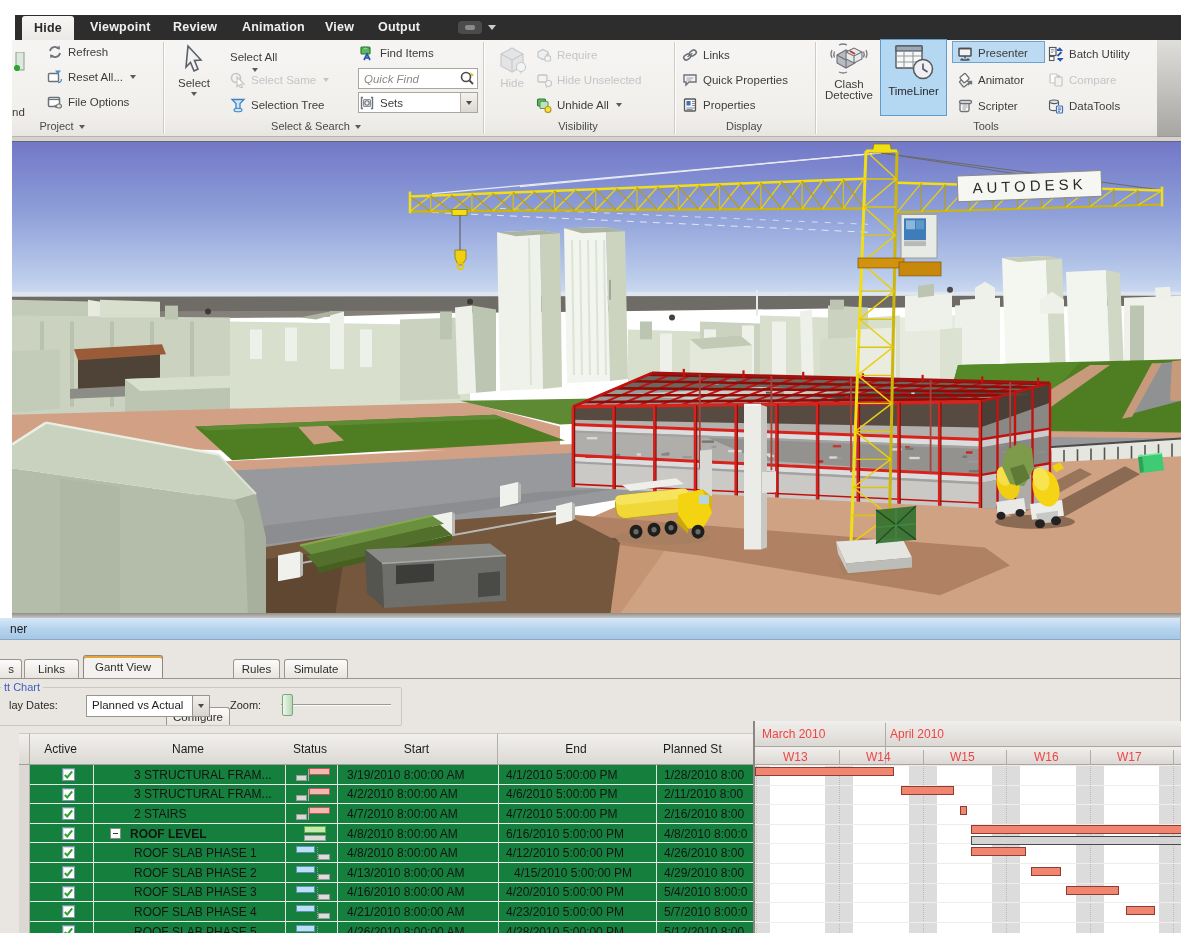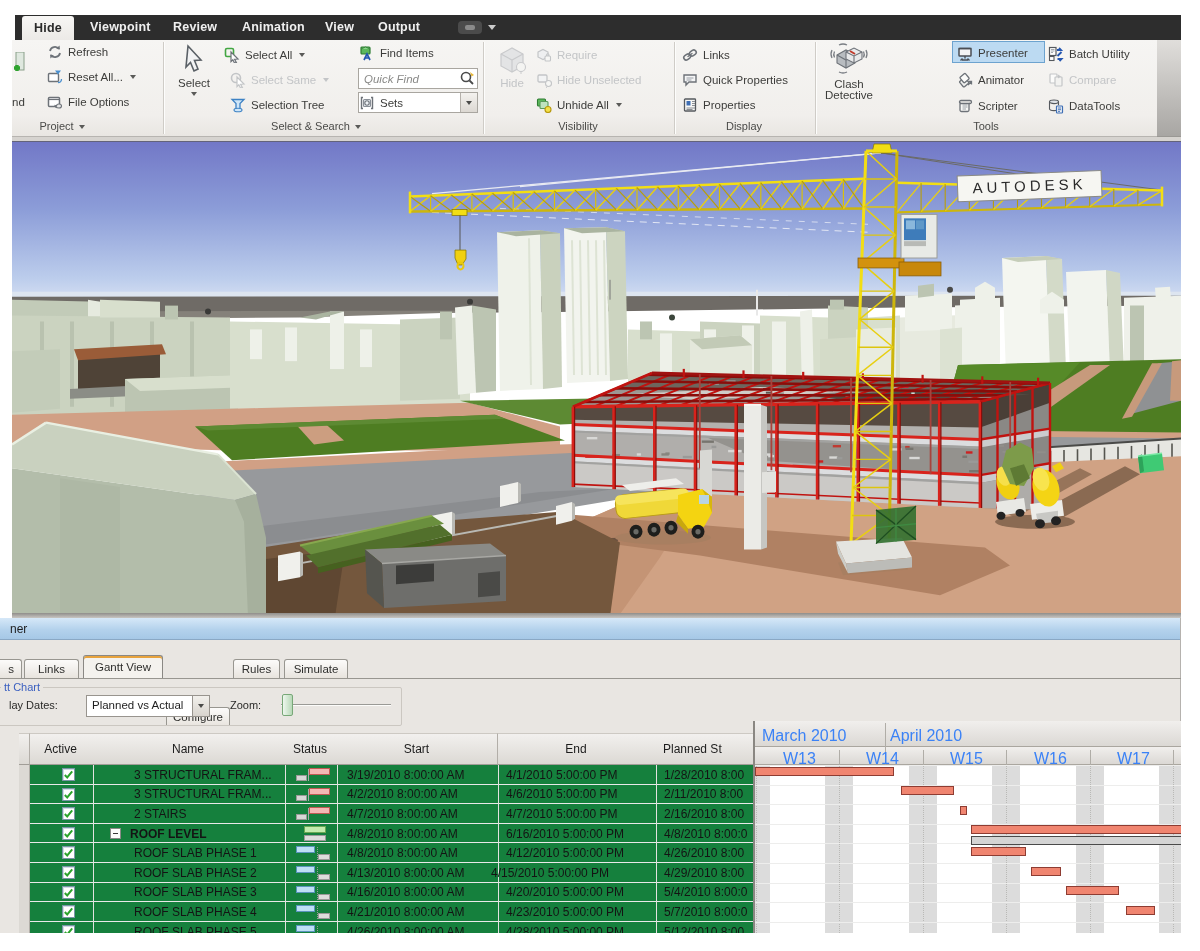--- a/index.html
+++ b/index.html
@@ -124,21 +124,21 @@
 .st { position:absolute; }
 .st .r1 { position:absolute; border-style:solid; border-width:1px; }
 
 
 #gantt { position:absolute; left:755px; top:103px; width:426px; height:212px;
   background:#fff; overflow:hidden; }
 #gantt-splitter { position:absolute; left:753px; top:103px; width:2px; height:212px;
   background:#8a8782; }
 .ghead { position:absolute; left:0; width:426px; background:linear-gradient(#f1efed,#dbd8d4);
   border-bottom:1px solid #aaa69f; }
-.glabel { position:absolute; font-size:16px; color:#3b82f6; white-space:nowrap; }
+.glabel { position:absolute; font-size:12px; color:#ef4444; white-space:nowrap; }
 .gtick { position:absolute; width:1px; background:#b0ada7; }
 .gwk { position:absolute; background:#dcdcdc; }
 .gwkline { position:absolute; width:1px; background:none;
   border-left:1px dotted #b9b9b6; }
 .growline { position:absolute; left:0; width:426px; height:1px; background:#ededec; }
 .gbar { position:absolute; height:9px; }
 .gbar.actual { background:#f08570; border:1px solid #8e3c32; }
 .gbar.planned { background:#d4d4d4; border:1px solid #4a4a4a; }
 </style>
 </head>
@@ -162,21 +162,21 @@
       <div class="gsep" style="left:803px"></div>
       <div class="gsep" style="left:1145px"></div>
       <div class="grplabel" style="left:0px;width:100px"><span>Project</span><span class="caret"></span></div>
       <div class="grplabel" style="left:214px;width:180px"><span>Select &amp; Search</span><span class="caret"></span></div>
       <div class="grplabel" style="left:486px;width:160px"><span>Visibility</span></div>
       <div class="grplabel" style="left:672px;width:120px"><span>Display</span></div>
       <div class="grplabel" style="left:884px;width:180px"><span>Tools</span></div>
       <div style="position:absolute;left:0px;top:12px;"><svg width="14" height="34" viewBox="0 0 14 34">
           <rect x="4" y="0" width="8" height="18" fill="#dfe8df" stroke="#8aa08a" stroke-width="1"></rect>
           <path d="M2 16 h6 M5 13 v6" stroke="#2ea32e" stroke-width="3.4"></path>
-        </svg><div style="font-size:11.5px;color:#3c3c3a;margin-top:6px">nd</div></div>
+        </svg><div style="font-size:11.5px;color:#3c3c3a;margin-top:16px">nd</div></div>
       <div class="sbtn" style="left:35px;top:3px;">
         <svg width="16" height="16" viewBox="0 0 16 16">
           <path d="M3 7a5 5 0 0 1 9-2" fill="none" stroke="#6d7278" stroke-width="1.8"></path>
           <path d="M13 9a5 5 0 0 1-9 2" fill="none" stroke="#6d7278" stroke-width="1.8"></path>
           <path d="M12.6 1.5 12.9 5.4 9.2 4.6z" fill="#6d7278"></path>
           <path d="M3.4 14.5 3.1 10.6 6.8 11.4z" fill="#6d7278"></path>
         </svg>
         <span>Refresh</span>
       </div>
       <div class="sbtn" style="left:35px;top:28px;">
@@ -196,21 +196,21 @@
         </svg>
         <span>File Options</span>
       </div>
       <div class="bigbtn" style="left:158px;top:3px;width:48px">
         <svg width="34" height="34" viewBox="0 0 34 34">
           <path d="M11 3 L24 17 L17.5 17.5 L21 26 L17 28 L13.5 19.5 L9 24 Z" fill="#f2f3f4" stroke="#5a6066" stroke-width="1.6"></path>
         </svg>
         <span class="lbl">Select</span>
         <span class="caret"></span>
       </div>
-      <div class="sbtn" style="left:212px;top:6px;">
+      <div class="sbtn" style="left:218px;top:6px;flex-direction:column;">
         <svg width="16" height="16" viewBox="0 0 16 16">
           <rect x="1.5" y="1.5" width="8" height="8" rx="1.5" fill="none" stroke="#42a642" stroke-width="1.6"></rect>
           <path d="M7 5 L14 12 L10.6 12.2 L12.4 15.6 L10.5 16 L8.8 12.8 L7 14.6 Z" fill="#fff" stroke="#6d7278" stroke-width="1.2"></path>
         </svg>
         <span>Select All</span>
         <span class="caret"></span>
       </div>
       <div class="sbtn disabled" style="left:218px;top:31px;">
         <svg width="16" height="16" viewBox="0 0 16 16">
           <circle cx="6" cy="6" r="4.5" fill="none" stroke="#c3c5c7" stroke-width="1.6"></circle>
@@ -321,20 +321,30 @@
             <path d="M17 10 L25 14 L33 10 M25 14 V21" fill="none"></path>
           </g>
           <path d="M21 9 l5 3" stroke="#c0392b" stroke-width="2"></path>
           <g fill="none" stroke="#7a7e84" stroke-width="1.3">
             <path d="M3 8 q-2 4 0 8 M5.5 9.5 q-1.5 3 0 6"></path>
             <path d="M37 8 q2 4 0 8 M34.5 9.5 q1.5 3 0 6"></path>
             <path d="M10 3 q4-2 8 0 M10 30 q4 2 8 0"></path>
           </g>
         </svg>
         <span class="lbl" style="white-space:pre-line;text-align:center">Clash Detective</span>
+      </div>
+      <div id="btn-timeliner">
+        <div style="margin-top:3px"><svg width="44" height="38" viewBox="0 0 44 38">
+            <rect x="4" y="3" width="26" height="22" rx="1" fill="#f8f8f6" stroke="#55595e" stroke-width="1.4"></rect>
+            <rect x="4" y="3" width="26" height="5" fill="#9aa8b8" stroke="#55595e" stroke-width="1.2"></rect>
+            <path d="M4 13h26M4 19h26M12 8v17M21 8v17" stroke="#9099a2" stroke-width="1.1"></path>
+            <circle cx="31" cy="26" r="9.5" fill="#eef0f2" stroke="#55595e" stroke-width="1.5"></circle>
+            <path d="M31 20.5 V26 l4.5 3" fill="none" stroke="#55595e" stroke-width="1.6"></path>
+          </svg></div>
+        <span class="lbl">TimeLiner</span>
       </div>
       <div class="toolbtn-hl" style="left:940px;top:1px;width:93px;height:22px"></div>
       <div class="sbtn" style="left:945px;top:4px;">
         <svg width="16" height="16" viewBox="0 0 16 16">
           <rect x="2" y="3.5" width="12" height="7.5" rx="0.8" fill="#f2f3f4" stroke="#4a4e54" stroke-width="1.5"></rect>
           <path d="M1.5 3.5 h13 M8 11 v2.5 M5 15 h6 M5.5 13.5 l-2 2 M10.5 13.5 l2 2" stroke="#4a4e54" stroke-width="1.4" fill="none"></path>
         </svg>
         <span>Presenter</span>
       </div>
       <div class="sbtn" style="left:945px;top:31px;">
@@ -1066,21 +1076,21 @@
               <path d="M1.8 6 L4.2 8.4 L9.2 2.4" fill="none" stroke="#2ca32c" stroke-width="2"></path>
             </svg>
           </div>
           <div class="tcell" style="left:104px;width:149px;">ROOF SLAB PHASE 2</div>
           <div class="st" style="left:266px;top:2px;width:40px;height:16px">
             <div class="r1" style="left:0px;top:1px;width:19px;height:7px;background:#bee0f4;border-color:#5a94bc"></div>
             <div class="r1" style="left:22px;top:9px;width:12px;height:6px;background:#dddddb;border-color:#9a9a98"></div>
             <div style="position:absolute;left:21px;top:2px;width:1px;height:13px;border-left:1px dotted #9a9a98"></div>
           </div>
           <div class="tcell" style="left:317px;width:155px">4/13/2010 8:00:00 AM</div>
-          <div class="tcell" style="left:461px;width:152px">4/15/2010 5:00:00 PM</div>
+          <div class="tcell" style="left:484px;width:152px">4/15/2010 5:00:00 PM</div>
           <div class="tcell" style="left:634px;width:100px">4/29/2010 8:00</div>
         </div>
         <div class="trow" style="top:149.60000000000002px">
           <div class="vline" style="left:63px;height:19.6px"></div>
           <div class="vline" style="left:255px;height:19.6px"></div>
           <div class="vline" style="left:307px;height:19.6px"></div>
           <div class="vline" style="left:468px;height:19.6px"></div>
           <div class="vline" style="left:626px;height:19.6px"></div>
           <div class="cbox" style="left:32px;top:3px">
             <svg width="11" height="11" viewBox="0 0 11 11">

